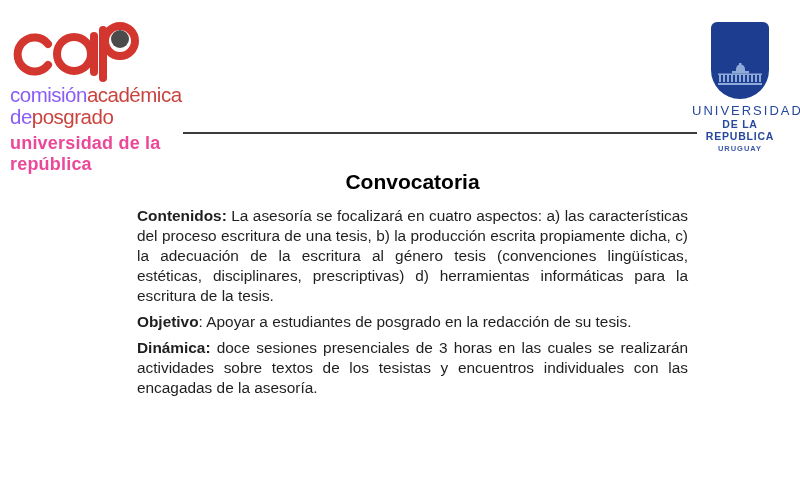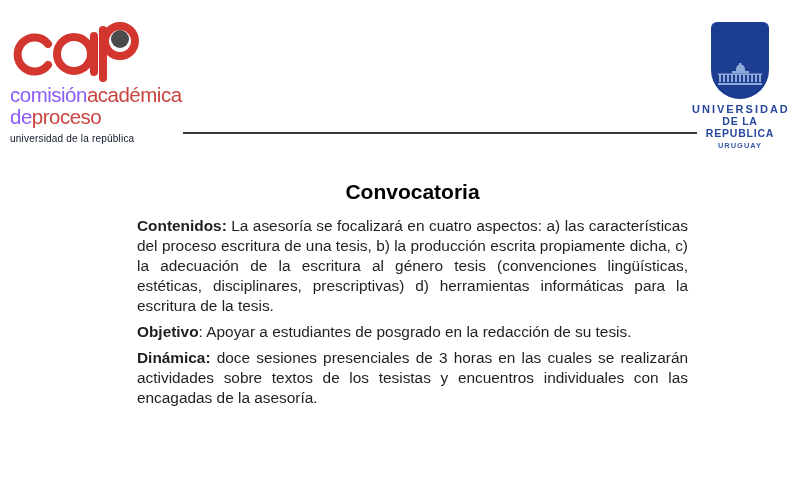--- a/index.html
+++ b/index.html
@@ -14,52 +14,52 @@
   }
 
   
   .cap-logo { position: absolute; left: 10px; top: 18px; width: 175px; }
   .cap-mark { display: block; }
   .cap-wordmark { font-size: 20.5px; line-height: 19px; letter-spacing: -0.5px; margin-top: 3px; }
   .cap-gray { color: #8b5cf6; }
   .cap-red  { color: #c9443e; }
   .cap-subtitle {
     margin-top: 7px;
-    font-size: 10px;
-    font-weight: normal;
-    color: #0f172a;
+    font-size: 18px;
+    font-weight: bold;
+    color: #ec4899;
     letter-spacing: 0.2px;
   }
 
   
   .udelar-logo { position: absolute; left: 692px; top: 22px; width: 96px; text-align: center; }
   .udelar-shield {
     width: 58px; height: 77px;
     margin: 0 auto;
     background: #1d3d91;
     border-radius: 6px 6px 29px 29px;
     position: relative;
   }
   .udelar-shield svg { position: absolute; left: 7px; bottom: 12px; }
-  .udelar-line1 { margin-top: 4px; font-size: 11px; font-weight: bold; color: #27489c; letter-spacing: 2px; }
+  .udelar-line1 { margin-top: 4px; font-size: 13px; font-weight: normal; color: #27489c; letter-spacing: 2px; }
   .udelar-line2 { margin-top: 0; font-size: 10.5px; font-weight: bold; color: #27489c; letter-spacing: 0.8px; }
   .udelar-line3 { margin-top: 2px; font-size: 7.5px; font-weight: bold; color: #3a58a8; letter-spacing: 1px; text-align: center; }
 
   
   .header-rule {
     position: absolute;
     left: 183px; top: 132px;
     width: 514px; height: 2px;
     background: #3b3b3b;
   }
 
   
   .doc {
     position: absolute;
-    left: 137px; top: 180px;
+    left: 137px; top: 170px;
     width: 551px;
     color: #1f1f1f;
     font-size: 15.4px;
     line-height: 20px;
   }
   .doc-title {
     font-size: 21px;
     line-height: 24px;
     font-weight: bold;
     text-align: center;
@@ -83,21 +83,21 @@
 
       <circle cx="64" cy="36" r="17" fill="none" stroke="#d2362e" stroke-width="8"></circle>
       <line x1="84" y1="18" x2="84" y2="54" stroke="#d2362e" stroke-width="8" stroke-linecap="round"></line>
 
       <circle cx="110" cy="23" r="15" fill="none" stroke="#d2362e" stroke-width="8"></circle>
       <line x1="93" y1="12" x2="93" y2="60" stroke="#d2362e" stroke-width="8" stroke-linecap="round"></line>
 
       <circle cx="110" cy="21" r="9" fill="#4b4b4b"></circle>
     </svg>
     <div class="cap-wordmark"><span class="cap-gray">comisión</span><span class="cap-red">académica</span></div>
-    <div class="cap-wordmark"><span class="cap-gray">de</span><span class="cap-red">proceso</span></div>
+    <div class="cap-wordmark"><span class="cap-gray">de</span><span class="cap-red">posgrado</span></div>
     <div class="cap-subtitle">universidad de la república</div>
   </div>
 
   <div class="udelar-logo">
     <div class="udelar-shield">
       <svg width="44" height="24" viewBox="0 0 44 24">
         <g fill="#8fa9d9">
 
           <path d="M18 6 A4.5 4.5 0 0 1 27 6 L27 8 L18 8 Z"></path>
           <rect x="21" y="0" width="2.5" height="3"></rect>

